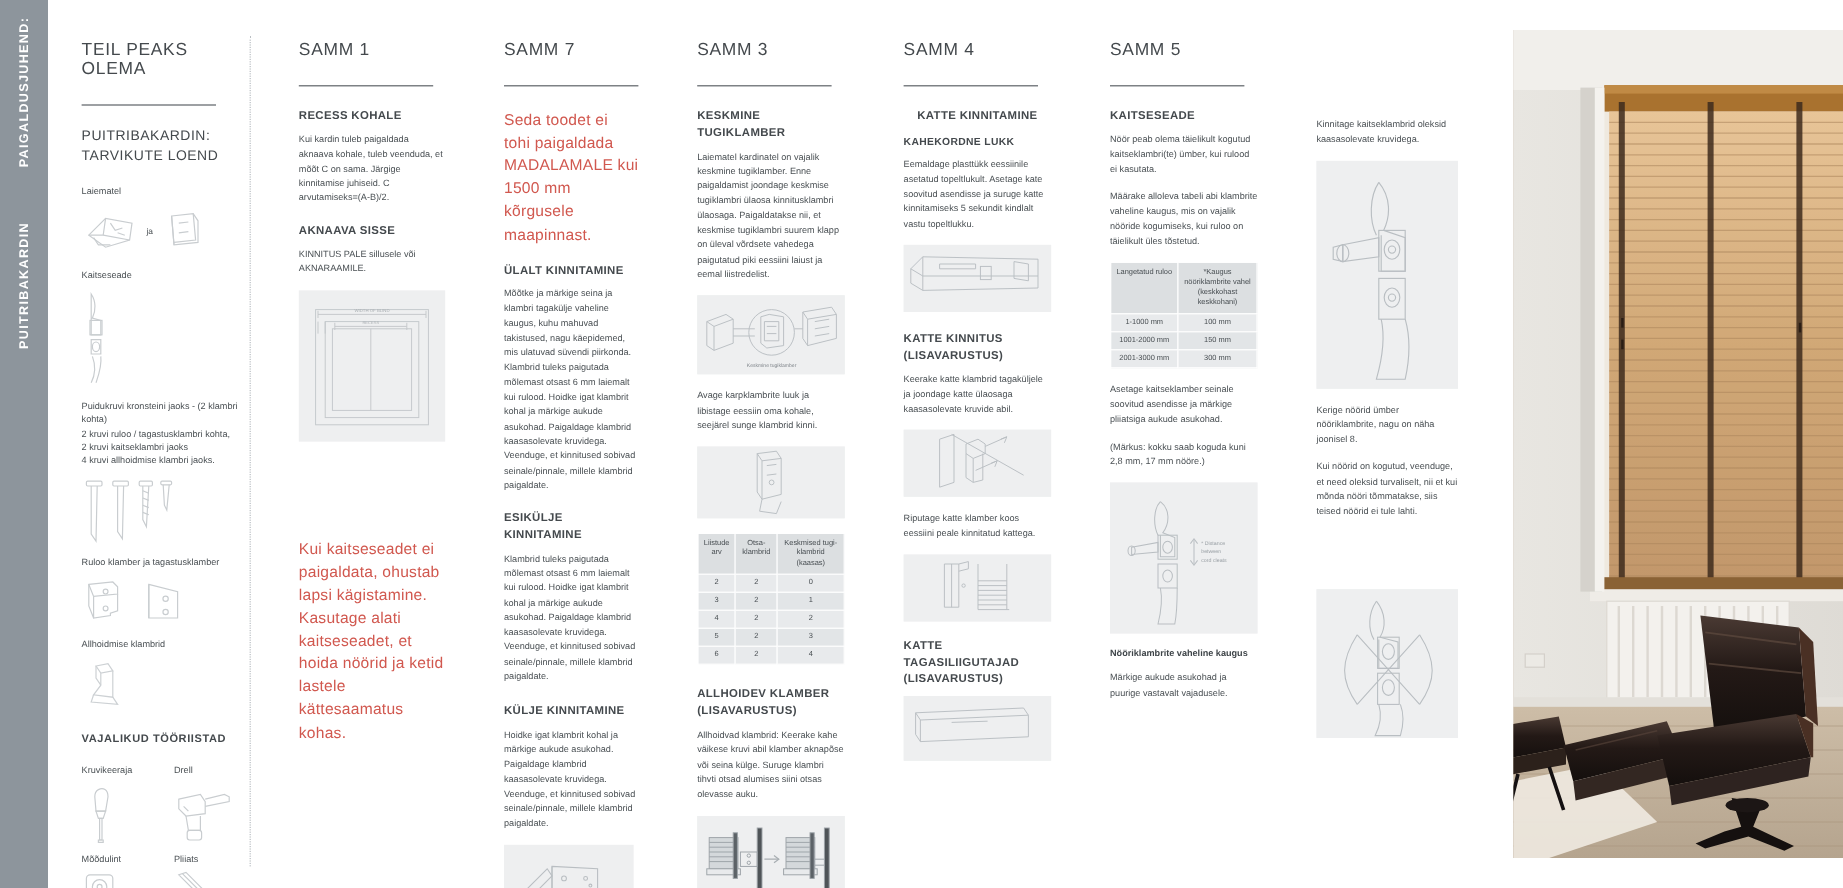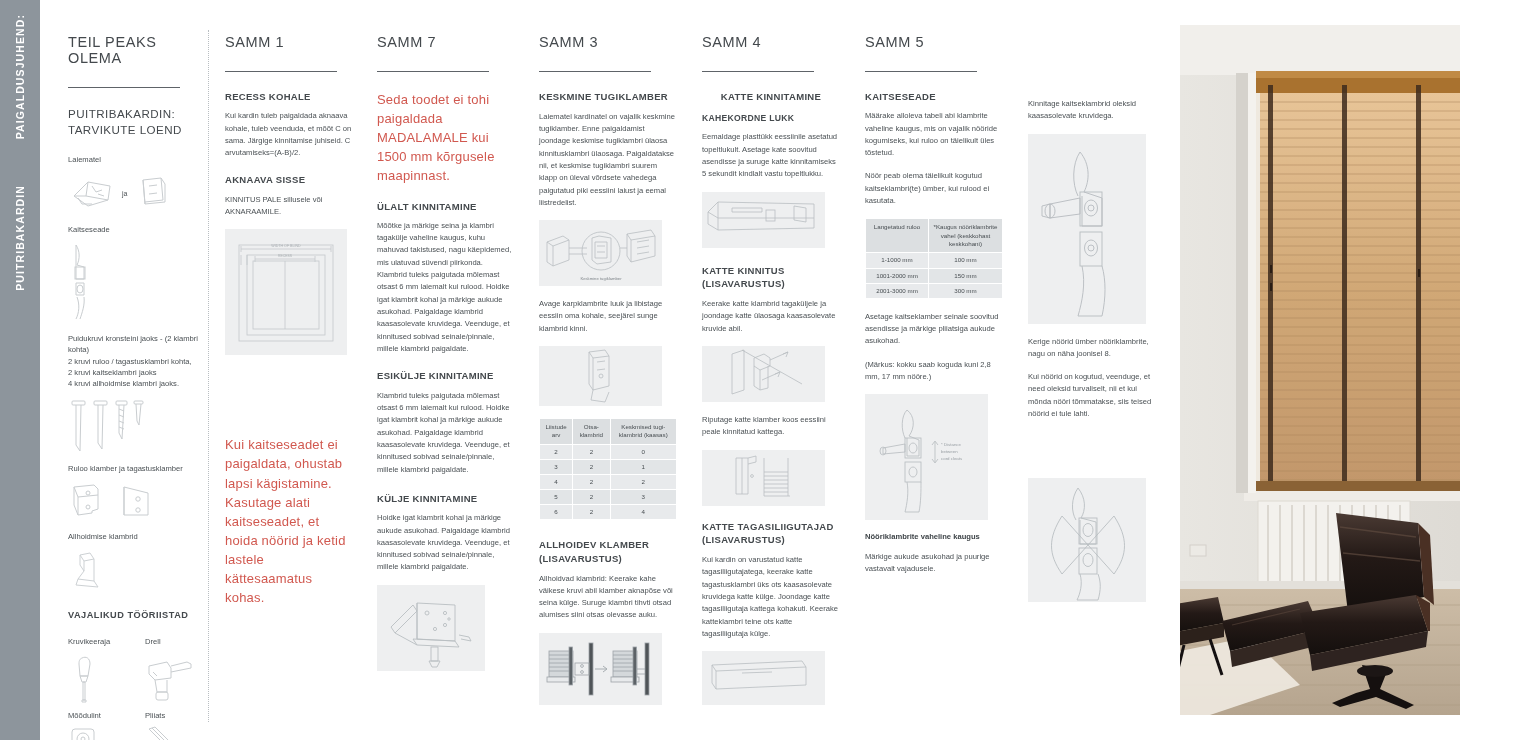--- a/index.html
+++ b/index.html
@@ -30,20 +30,21 @@
   }
   .spine-text.top { top: 14px; }
   .spine-text.mid { top: 185px; }
 
   
   .content {
     position: relative;
     width: 1496px; height: 740px;
     display: flex;
     align-items: flex-start;
+    gap: 24px;
   }
 
   .col {
     position: relative;
     height: 740px;
     padding-top: 28px;
   }
   .col-inner { padding-right: 12px; }
 
   
@@ -590,43 +591,42 @@
               <path d="M46 8 L54 6 L54 12 L46 14"></path>
               <path d="M62 8 L62 46 M86 8 L86 46"></path>
               <path d="M62 22 H86 M62 26 H86 M62 30 H86 M62 34 H86 M62 38 H86 M62 42 H86"></path>
               <path d="M62 46 H88"></path>
               <circle cx="50" cy="26" r="1.4"></circle>
             </g>
           </svg>
         </div>
 
         <h3 class="sub" style="font-size:9.5px;margin-top:14px;line-height:1.45;">KATTE TAGASILIIGUTAJAD (LISAVARUSTUS)</h3>
-        <p class="body">Kui kardin on varustatud katte tagasiliigutajatega, keerake katte tagastusklambri üks ots kaasasolevate kruvidega katte külge. Joondage katte tagasiliigutaja kattega kohakuti. Keerake katteklambri teine ots katte tagasiliigutaja külge.</p>
 
         <div class="fig" style="width:123px;height:54px;">
           <svg viewBox="0 0 123 54">
             <rect width="123" height="54" fill="#eeeff0"></rect>
             <g fill="none" stroke="#b9bec2" stroke-width="0.8">
               <path d="M10 14 L100 10 L104 16 L104 34 L14 38 L10 32 Z"></path>
               <path d="M10 14 L14 20 L14 38 M14 20 L104 16"></path>
               <path d="M40 22 L70 21"></path>
             </g>
           </svg>
         </div>
       </div>
     </div>
 
     <div class="col c5">
       <div class="col-inner">
         <div class="step-title">SAMM 5</div>
         <div class="rule"></div>
 
         <h3 class="sub" style="font-size:9.5px;">KAITSESEADE</h3>
+        <p class="body">Nöör peab olema täielikult kogutud kaitseklambri(te) ümber, kui rulood ei kasutata.</p>
         <p class="body">Määrake alloleva tabeli abi klambrite vaheline kaugus, mis on vajalik  nööride kogumiseks, kui ruloo on täielikult üles tõstetud.</p>
-        <p class="body">Nöör peab olema täielikult kogutud kaitseklambri(te) ümber, kui rulood ei kasutata.</p>
 
         <table class="t" style="margin-top:4px;">
           <thead>
             <tr>
               <th style="width:46%;">Langetatud ruloo</th>
               <th>*Kaugus nööriklambrite vahel (keskkohast keskkohani)</th>
             </tr>
           </thead>
           <tbody>
             <tr>

